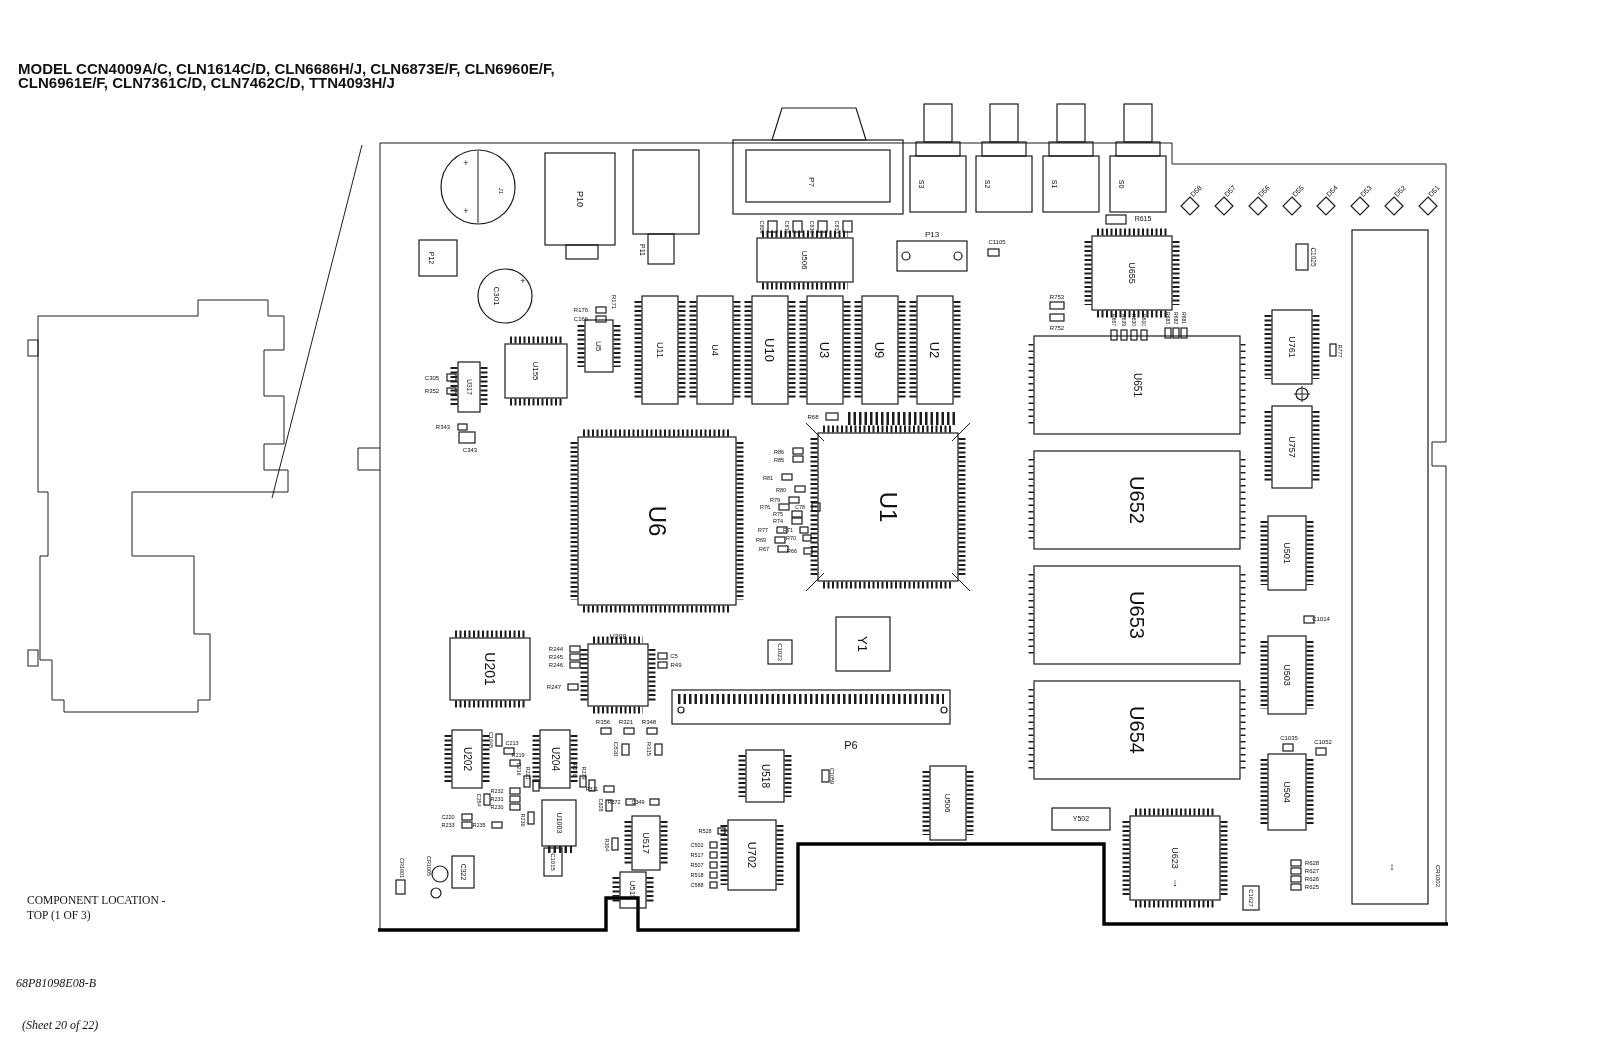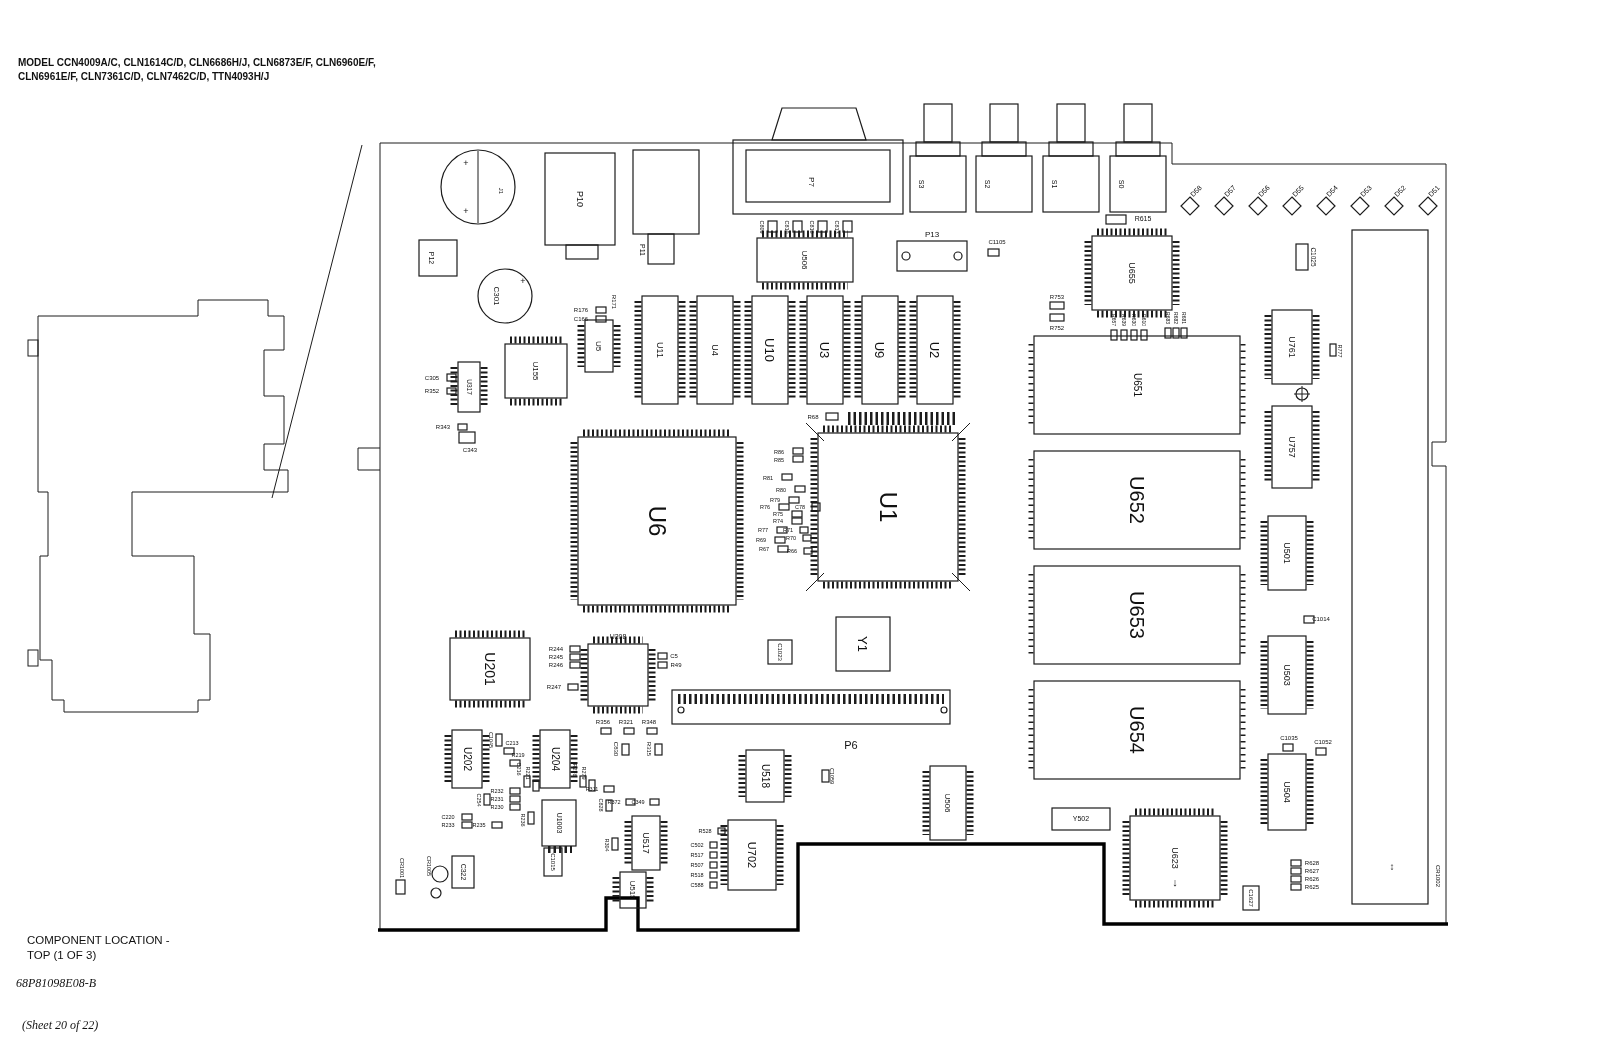--- a/index.html
+++ b/index.html
@@ -5,22 +5,22 @@
   html,body{margin:0;padding:0;background:#fff;}
   .page{position:relative;width:1600px;height:1041px;background:#fff;font-family:"Liberation Sans",sans-serif;color:#111;overflow:hidden;}
   svg#board{position:absolute;left:0;top:0;}
   .shape{fill:none;stroke:#1c1c1c;stroke-width:1.2;}
   .thin{stroke:#1c1c1c;stroke-width:1;fill:none;}
   .bold{stroke:#000;stroke-width:3.4;fill:none;}
   .pins{stroke:#1c1c1c;fill:none;}
   .clabel{fill:#111;text-anchor:middle;font-family:"Liberation Sans",sans-serif;}
   .header{position:absolute;left:18px;top:50px;}
   .header h1{margin:0;font-size:23px;font-weight:bold;font-variant:small-caps;letter-spacing:.3px;}
-  .models{margin-top:6px;font-size:10px;font-weight:bold;line-height:14px;}
-  .caption{position:absolute;left:27px;top:933px;font-size:11.5px;line-height:15px;}
+  .models{margin-top:12px;font-size:15px;font-weight:bold;line-height:14px;}
+  .caption{position:absolute;left:27px;top:893px;font-size:11.5px;line-height:15px;font-family:Liberation Serif, serif;}
   .docblock{position:absolute;left:16px;top:948px;font-family:"Liberation Serif",serif;font-style:italic;font-size:12px;line-height:14px;white-space:pre;}
   .docblock .ind{padding-left:6px;}
 </style>
 </head>
 <body>
 
 <div class="page">
 
   <svg id="board" viewBox="0 0 1600 1041" width="1600" height="1041">
     <g>

